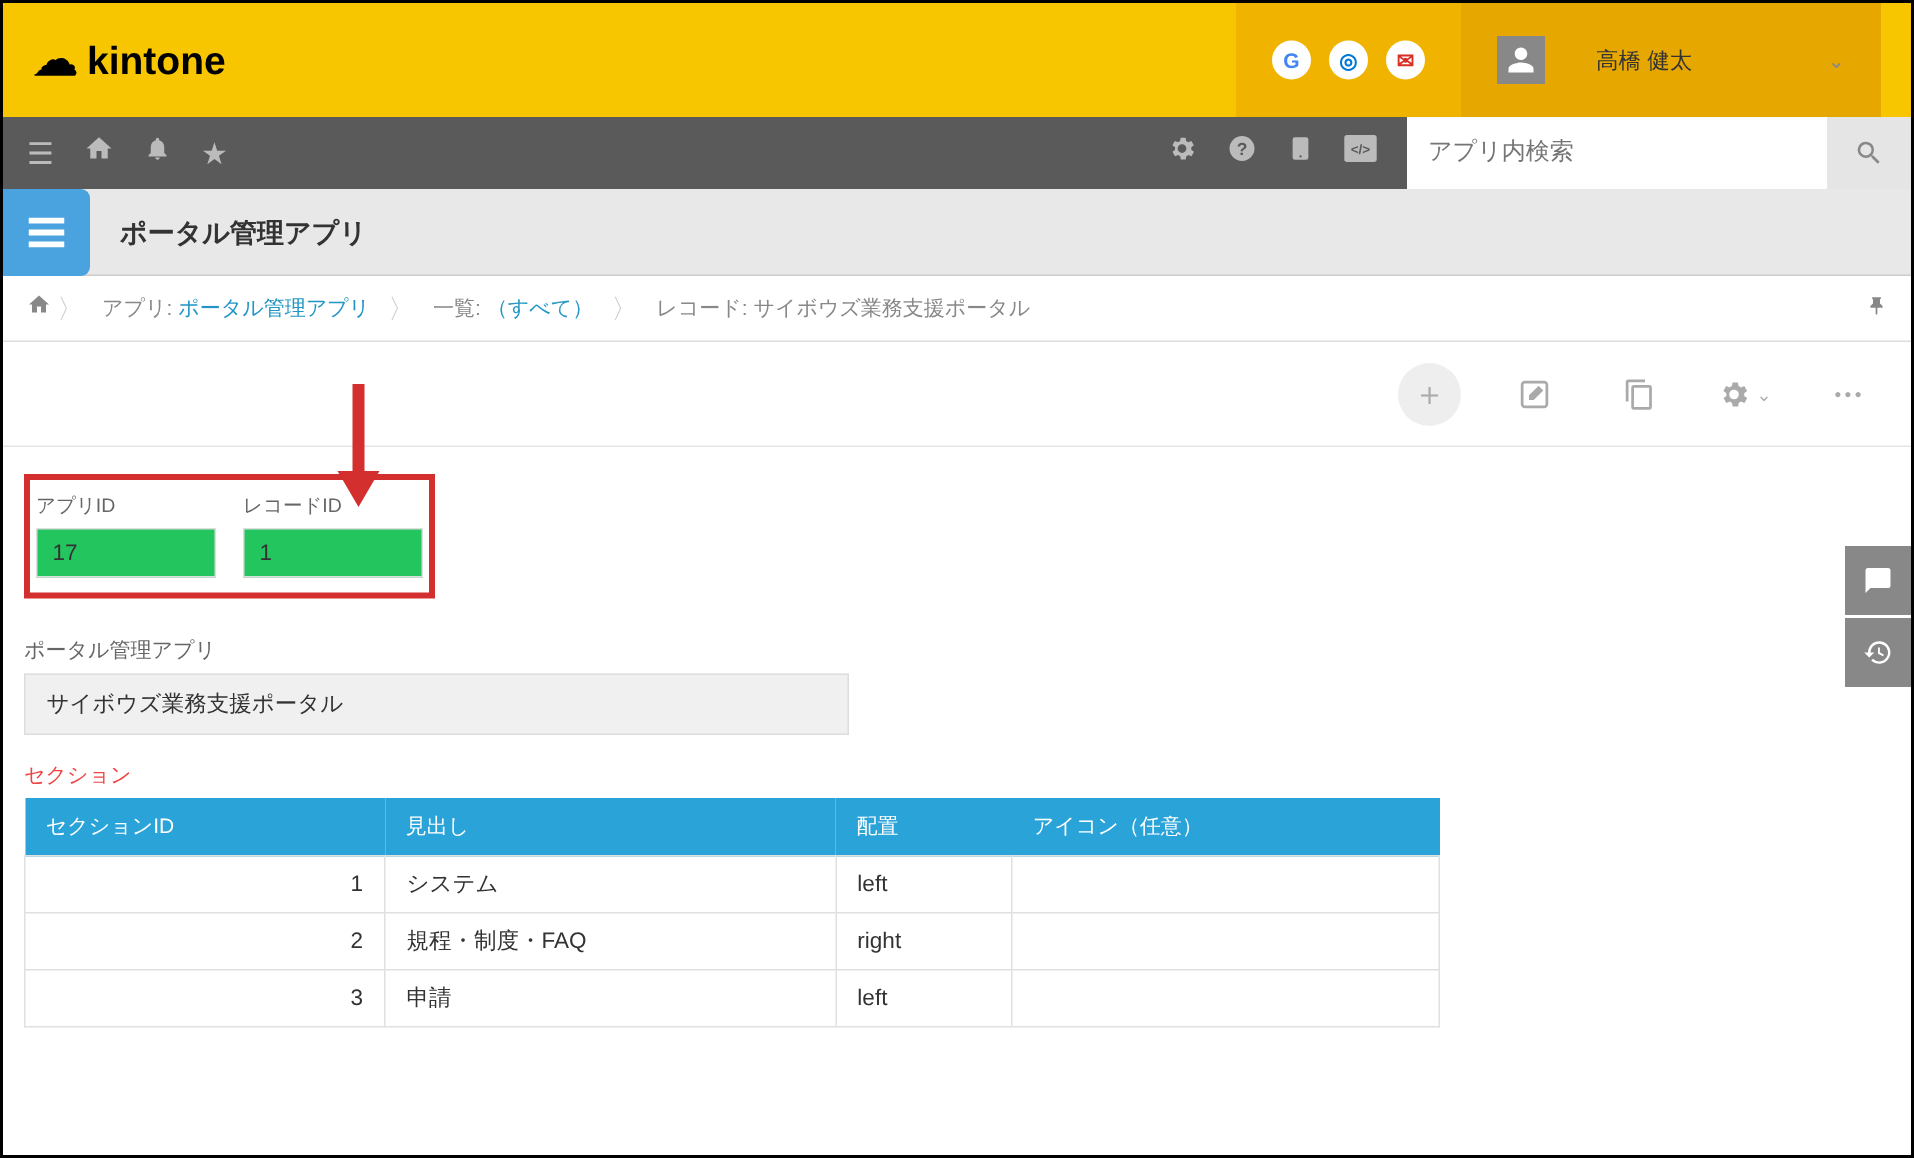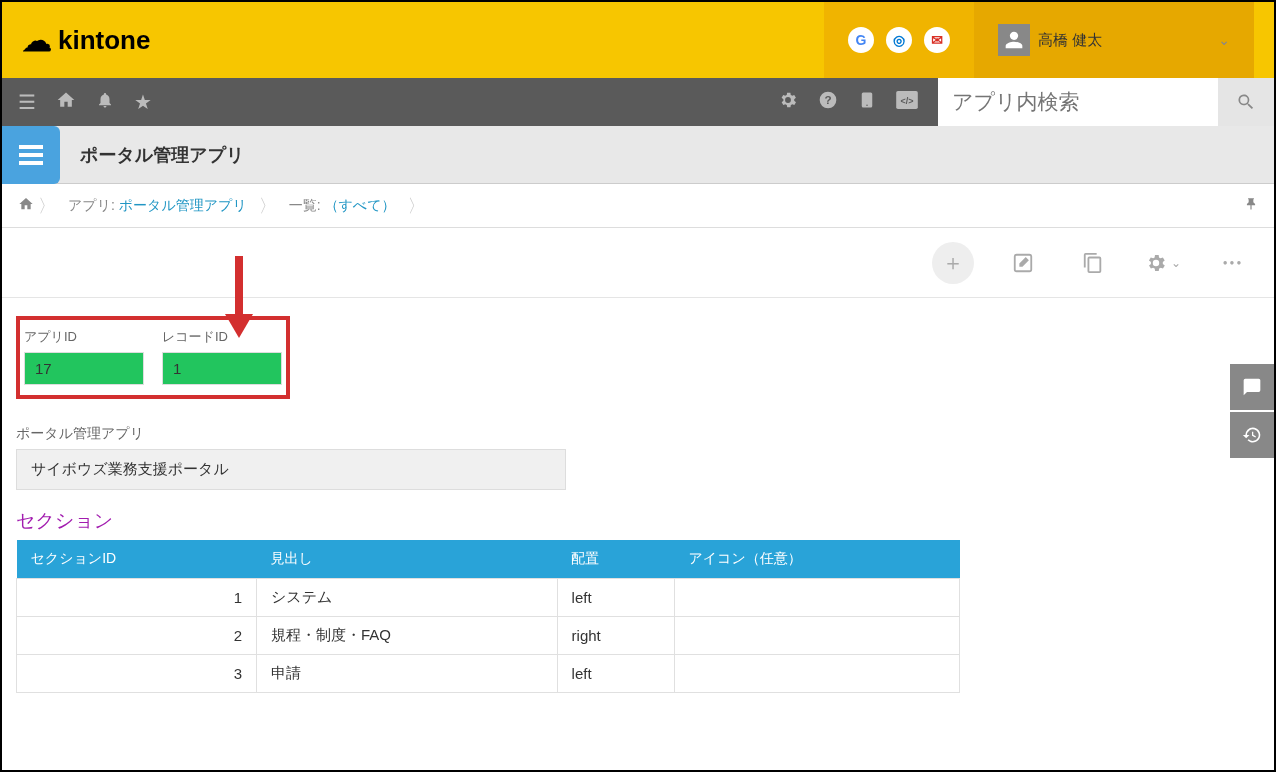--- a/index.html
+++ b/index.html
@@ -9,32 +9,32 @@
 
 .hdr-yellow{background:#f7c600;height:76px;display:flex;align-items:center;padding:0 20px;position:relative}
 .logo{display:flex;align-items:center;gap:6px;font-size:26px;font-weight:700;color:#000}
 .logo-cloud{font-size:30px}
 .hdr-right{margin-left:auto;display:flex;align-items:center;height:100%}
 .app-circles{display:flex;gap:12px;padding:0 24px;align-items:center;height:100%;background:#f0b400}
 .circle{width:26px;height:26px;border-radius:50%;background:#fff;display:flex;align-items:center;justify-content:center;font-size:14px;font-weight:700}
 .c-g{color:#4285f4}
 .c-o{color:#0078d4}
 .c-m{color:#d93025}
-.user-area{display:flex;align-items:center;gap:8px;padding:0 24px;height:100%;background:#e6a800;min-width:280px}
+.user-area{display:flex;align-items:center;gap:34px;padding:0 24px;height:100%;background:#e6a800;min-width:280px}
 .avatar{width:32px;height:32px;background:#888;display:flex;align-items:center;justify-content:center}
 .avatar svg{fill:#fff}
 .username{color:#333;font-size:15px}
 .chev{margin-left:auto;color:#888}
 
 
 .toolbar{background:#5a5a5a;height:48px;display:flex;align-items:center;padding:0 16px;gap:20px}
 .tb-icon{color:#bbb;font-size:20px;cursor:pointer}
 .tb-spacer{flex:1}
 .search-box{background:#fff;height:48px;display:flex;align-items:center;margin-right:-16px}
-.search-input{border:none;height:100%;padding:0 14px;width:280px;font-size:21px;outline:none;color:#888}
+.search-input{border:none;height:100%;padding:0 14px;width:280px;font-size:16px;outline:none;color:#888}
 .search-btn{width:56px;height:48px;background:#e5e5e5;display:flex;align-items:center;justify-content:center;color:#888;font-size:20px;cursor:pointer}
 
 
 .apptitle-bar{background:#e8e8e8;height:58px;display:flex;align-items:center;border-bottom:1px solid #ccc}
 .apptitle-icon{width:58px;height:58px;background:#4aa3df;display:flex;align-items:center;justify-content:center;color:#fff;font-size:24px;border-radius:0 6px 6px 0}
 .apptitle-text{padding-left:20px;font-size:18px;font-weight:700}
 
 
 .breadcrumb{height:44px;display:flex;align-items:center;padding:0 16px;border-bottom:1px solid #ddd;color:#888;font-size:14px;gap:4px}
 .bc-home{color:#888;font-size:16px}
@@ -55,21 +55,21 @@
 .arrow-annot svg{display:block}
 
 
 .record-body{padding:18px 14px}
 .id-box{border:4px solid #d32f2f;padding:8px 4px 10px;display:inline-flex;gap:18px;margin-bottom:18px}
 .field-col{}
 .field-label{font-size:13px;color:#666;margin-bottom:6px}
 .field-val{background:#22c55e;border:1px solid #ddd;padding:7px 10px;min-width:120px;font-size:15px}
 .portal-title-label{font-size:14px;color:#666;margin-bottom:6px;margin-top:8px}
 .portal-title-val{background:#f0f0f0;border:1px solid #ddd;padding:10px 14px;width:550px;font-size:15px}
-.section-label{font-size:19px;color:#a21caf;margin:18px 0 6px}
+.section-label{font-size:14px;color:#ef4444;margin:18px 0 6px}
 
 
 .sec-table{border-collapse:collapse;width:944px}
 .sec-table th{background:#29a3d8;color:#fff;text-align:left;padding:10px 14px;font-weight:400;font-size:14px}
 .sec-table td{border:1px solid #e0e0e0;padding:9px 14px;font-size:15px}
 .sec-table td.num{text-align:right;width:240px}
 
 
 .side-tabs{position:absolute;right:0;top:362px;display:flex;flex-direction:column}
 .side-tab{width:44px;height:46px;background:#888;display:flex;align-items:center;justify-content:center;color:#fff;font-size:20px;margin-bottom:2px;cursor:pointer}
@@ -168,20 +168,23 @@
     </span>
     <span class="bc-sep">〉</span>
     <span class="bc-item">
       <span>アプリ: </span><span class="bc-link">ポータル管理アプリ</span>
     </span>
     <span class="bc-sep">〉</span>
     <span class="bc-item">
       <span>一覧: </span><span class="bc-link">（すべて）</span>
     </span>
     <span class="bc-sep">〉</span>
+    <span class="bc-item">
+      <span>レコード: </span><span>サイボウズ業務支援ポータル</span>
+    </span>
     <span class="bc-pin">
       <svg width="14" height="14" viewBox="0 0 24 24" fill="currentColor">
           <path d="M16 9V4h1V2H7v2h1v5L5 12v2h6v7l1 1 1-1v-7h6v-2l-3-3z"></path>
         </svg>
     </span>
   </div>
 
   <div class="action-bar">
     <div class="act-btn act-plus">＋</div>
     <div class="act-btn">

